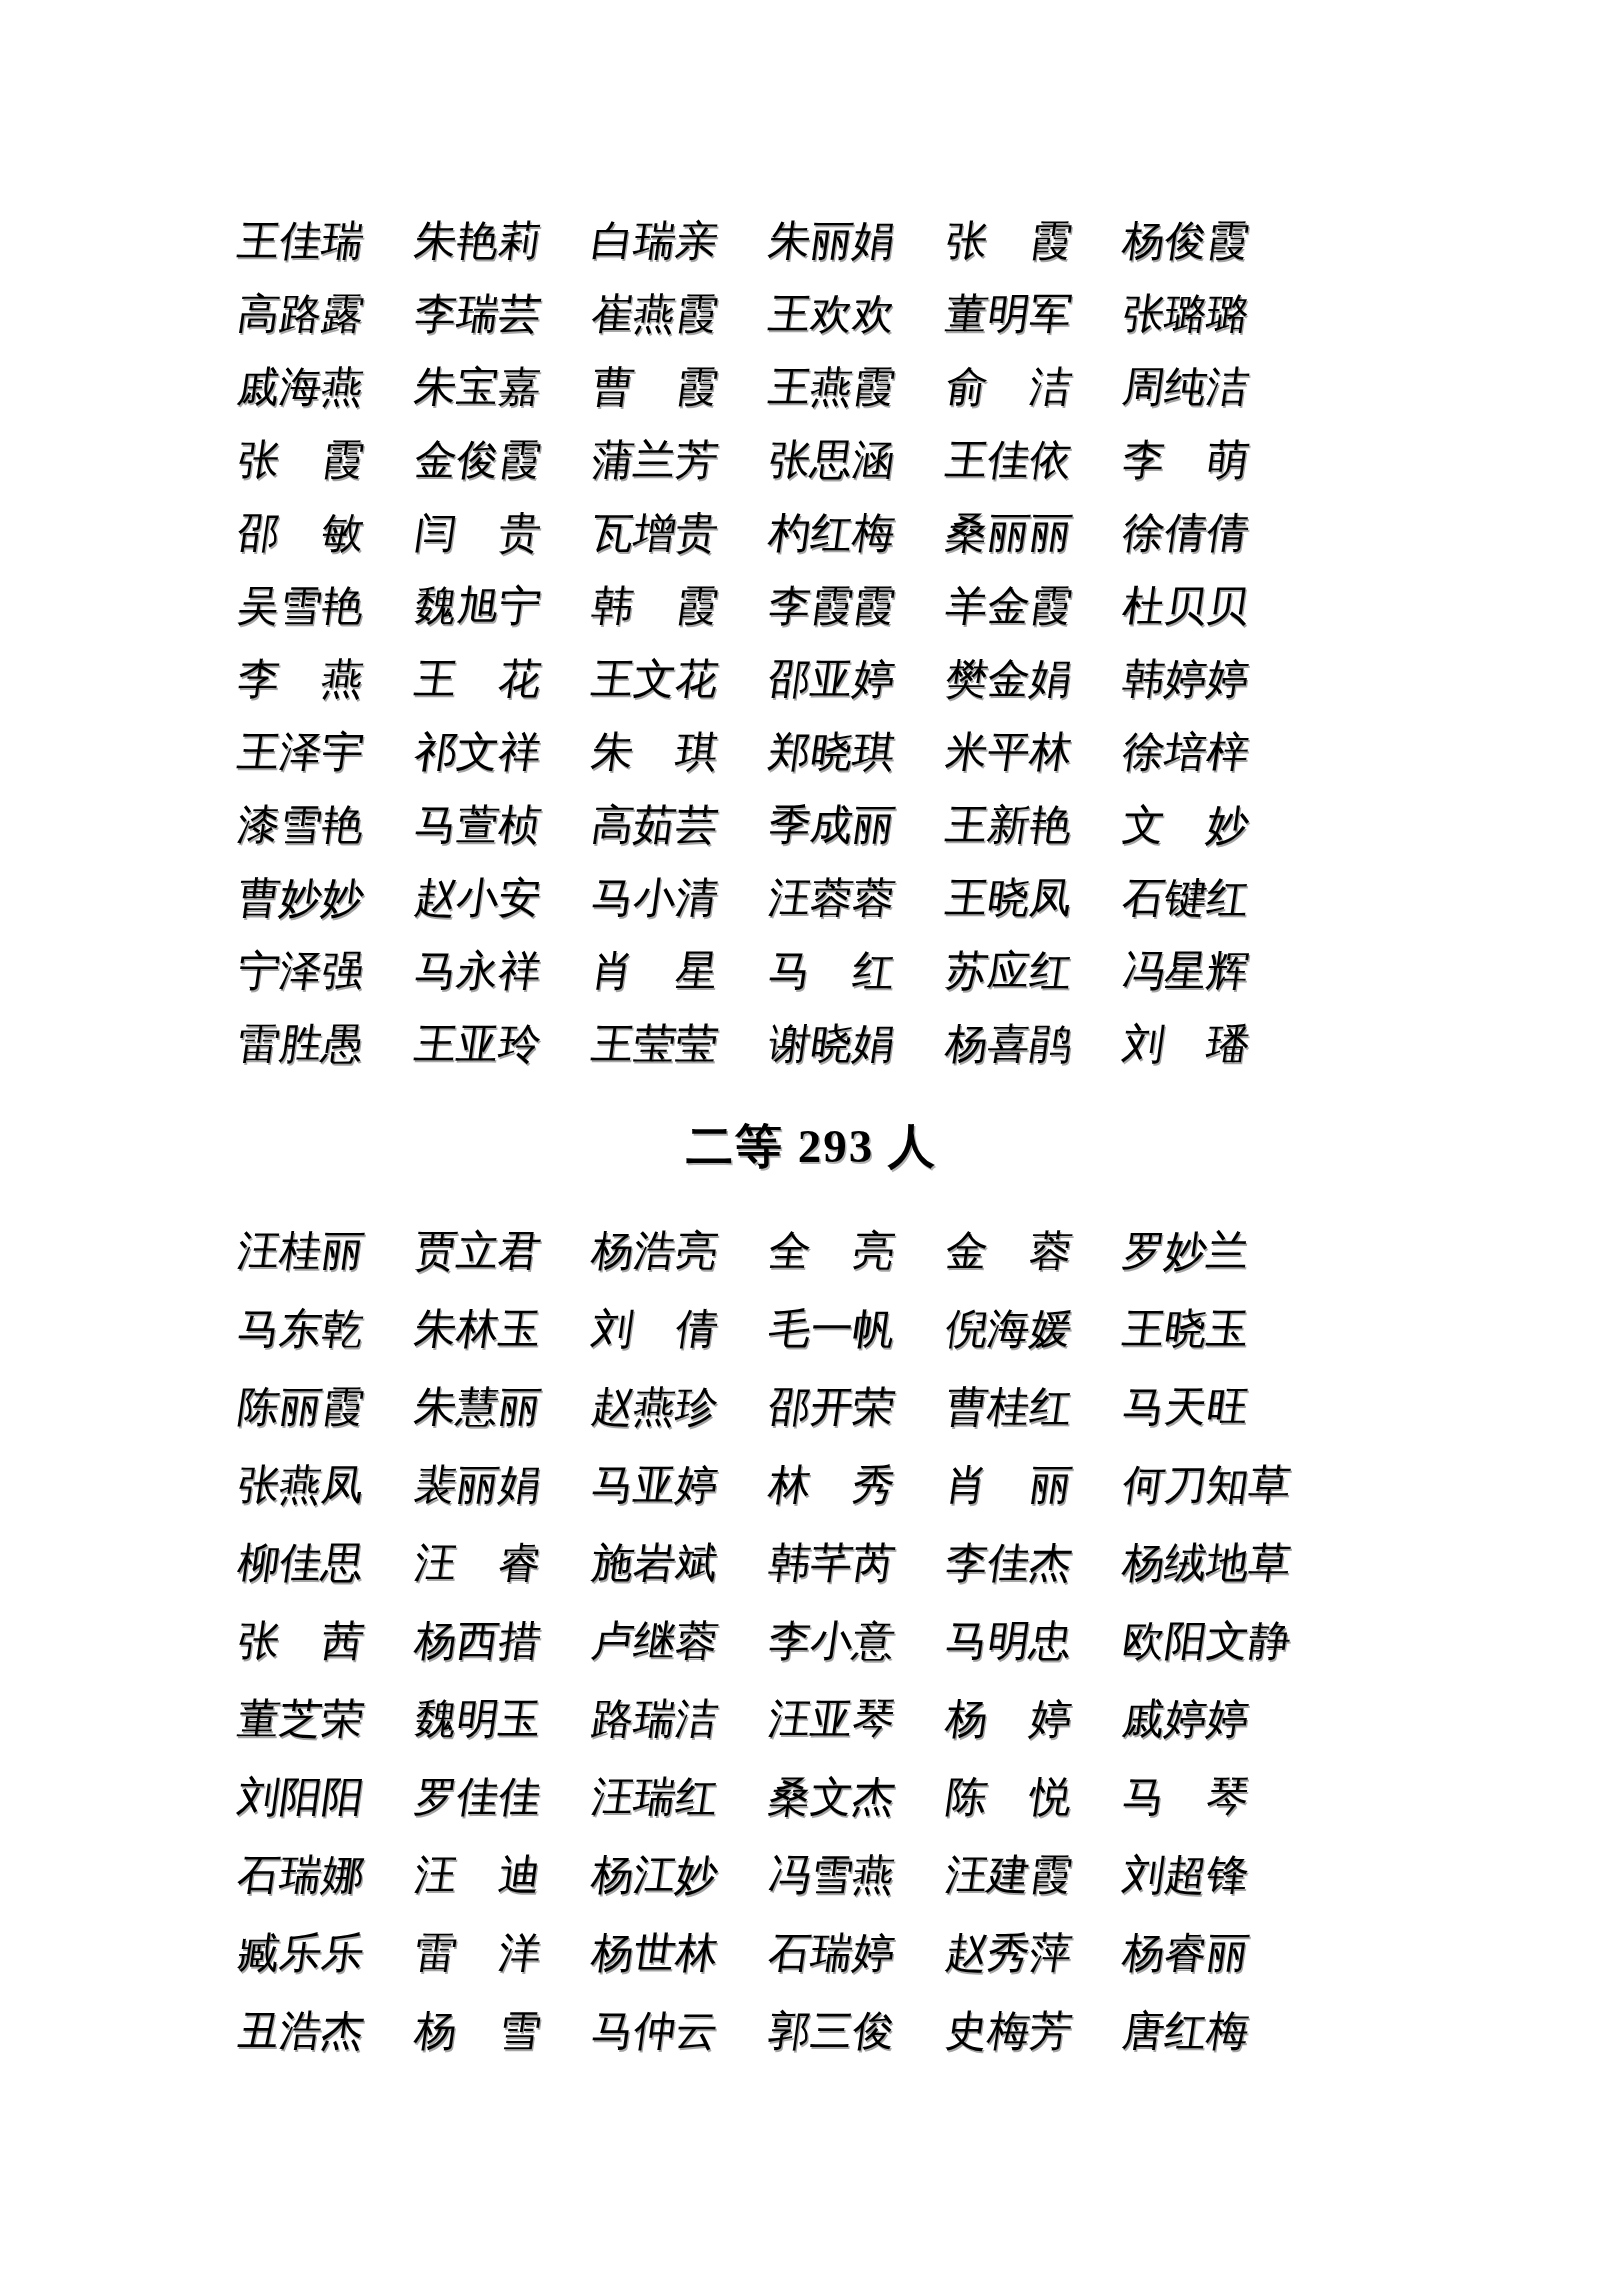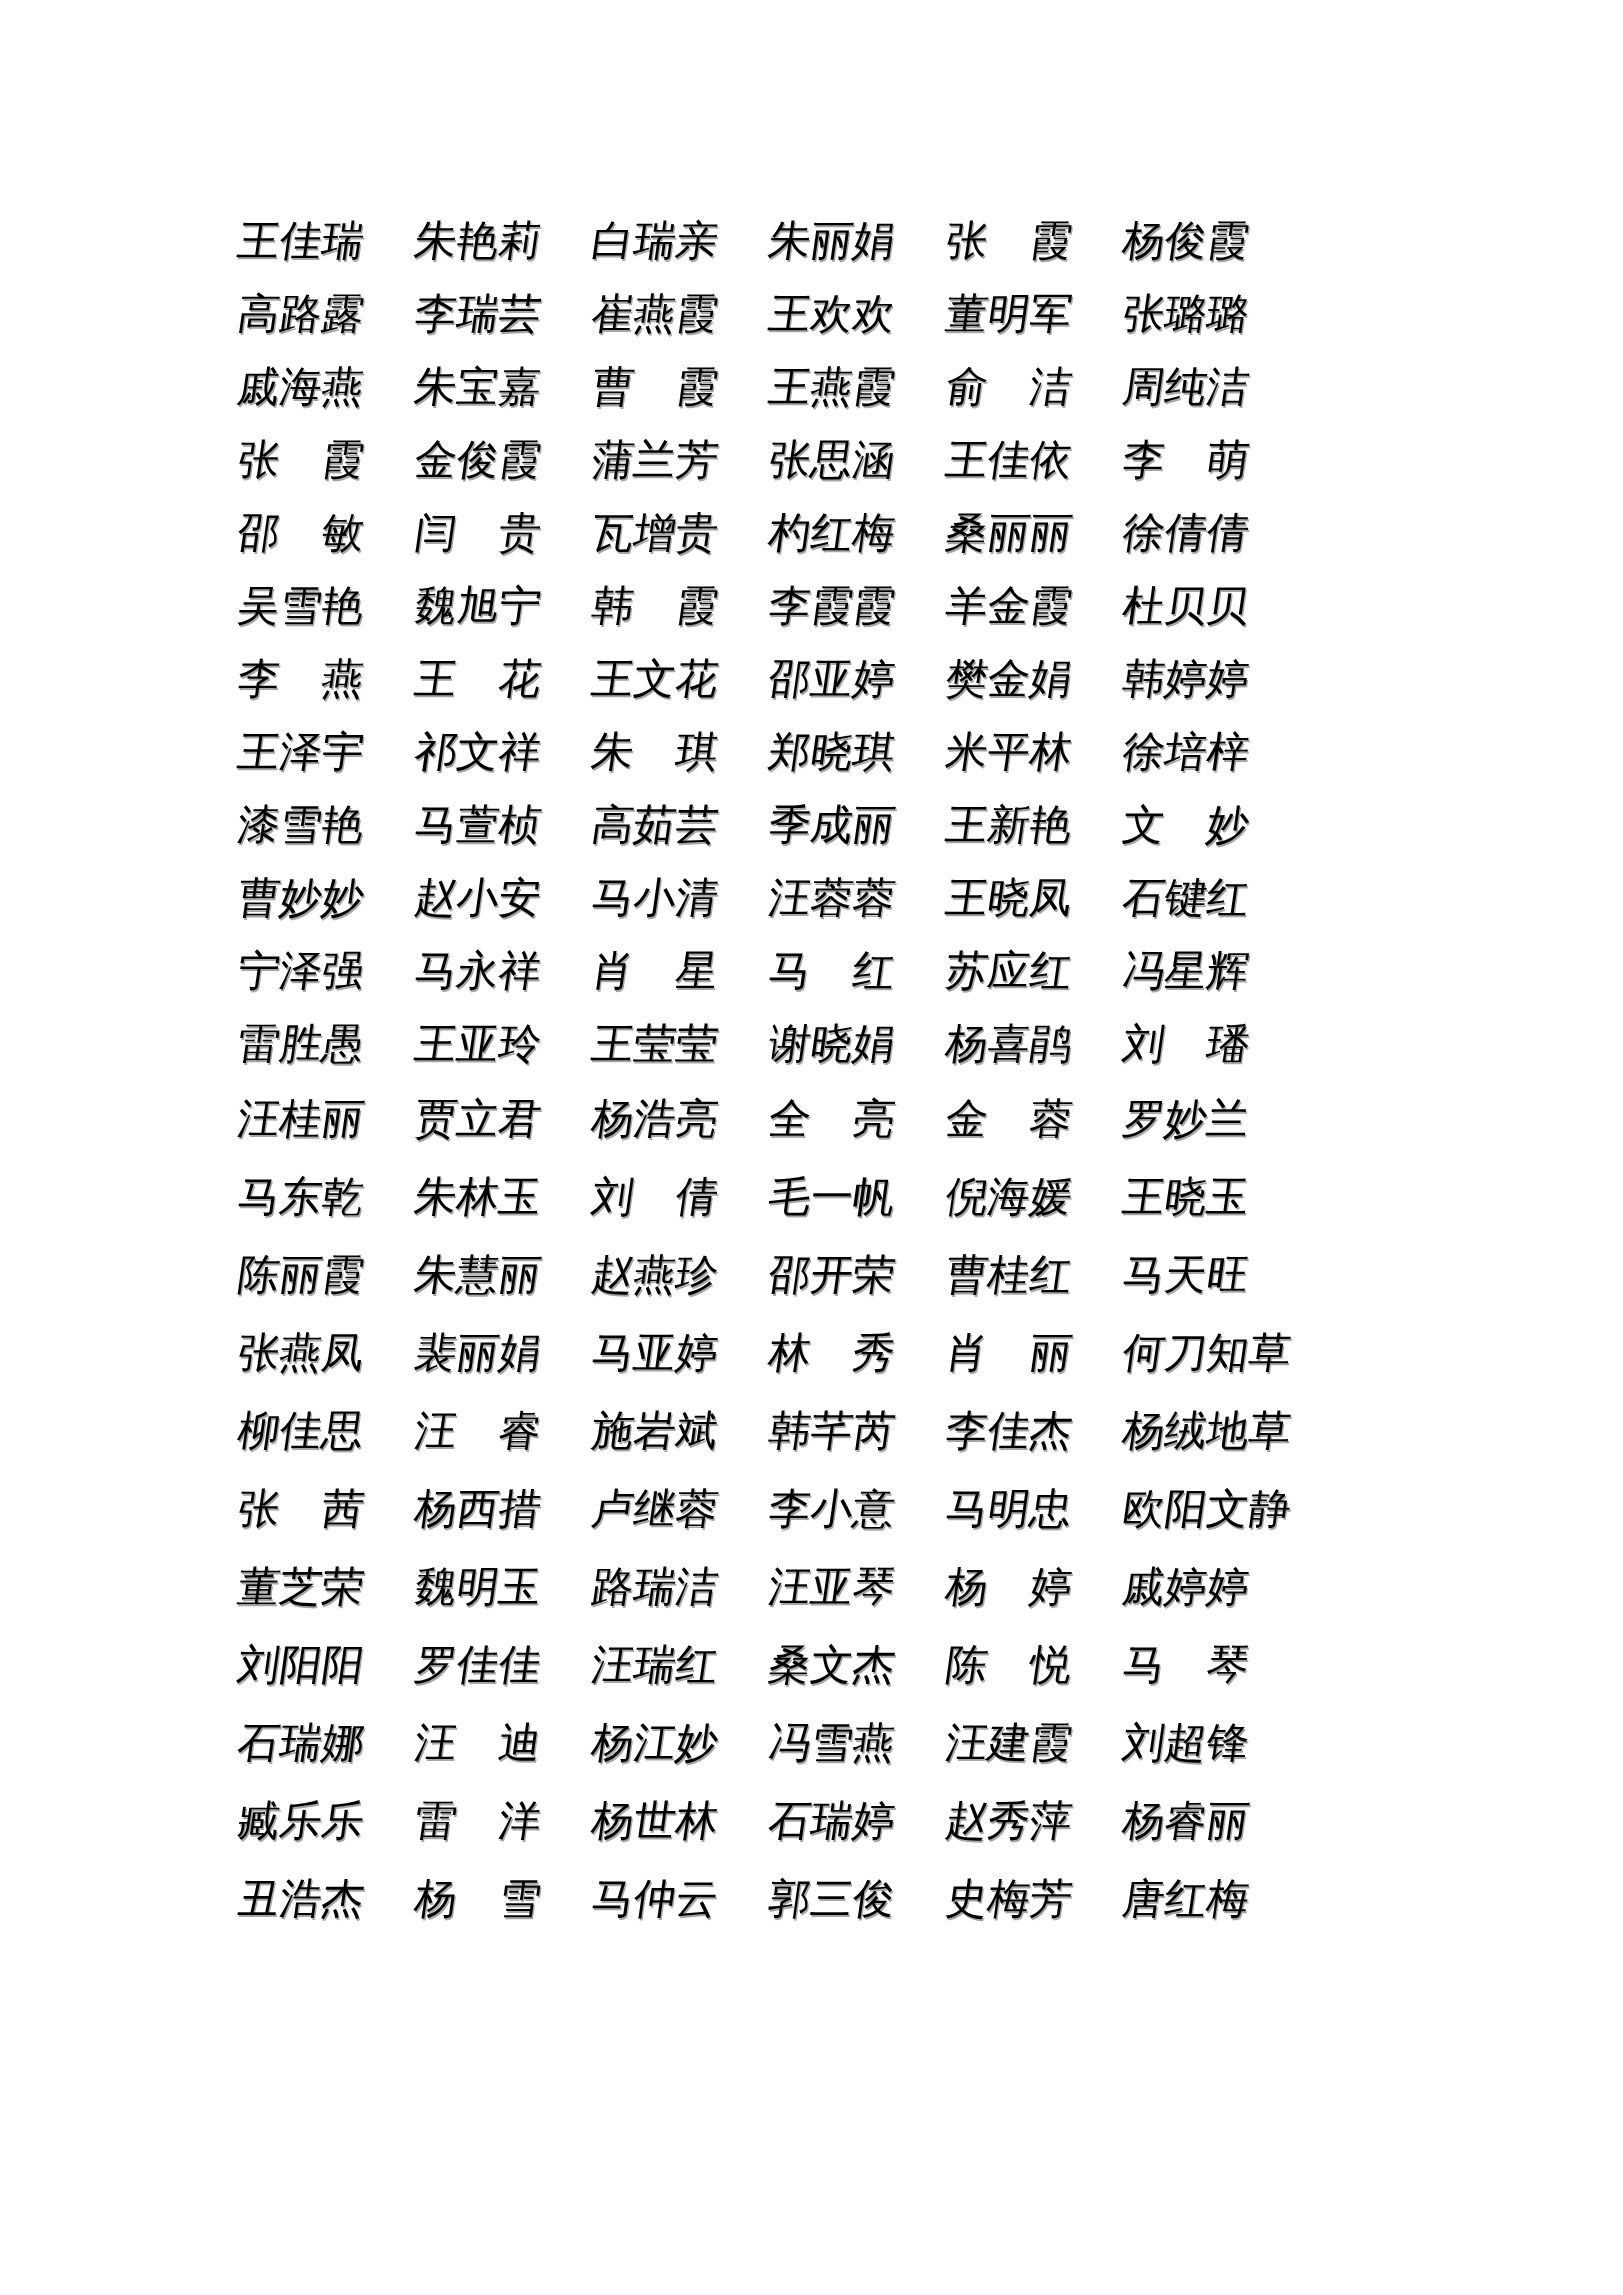--- a/index.html
+++ b/index.html
@@ -156,20 +156,21 @@
       <div class="name-row">
         <span class="name-cell">雷胜愚</span>
         <span class="name-cell">王亚玲</span>
         <span class="name-cell">王莹莹</span>
         <span class="name-cell">谢晓娟</span>
         <span class="name-cell">杨喜鹃</span>
         <span class="name-cell">刘　璠</span>
       </div>
     </div>
 
+  <h2 class="heading">二等 293 人</h2>
 
   <div class="names-block" id="section-bottom">
       <div class="name-row">
         <span class="name-cell">汪桂丽</span>
         <span class="name-cell">贾立君</span>
         <span class="name-cell">杨浩亮</span>
         <span class="name-cell">全　亮</span>
         <span class="name-cell">金　蓉</span>
         <span class="name-cell">罗妙兰</span>
       </div>

